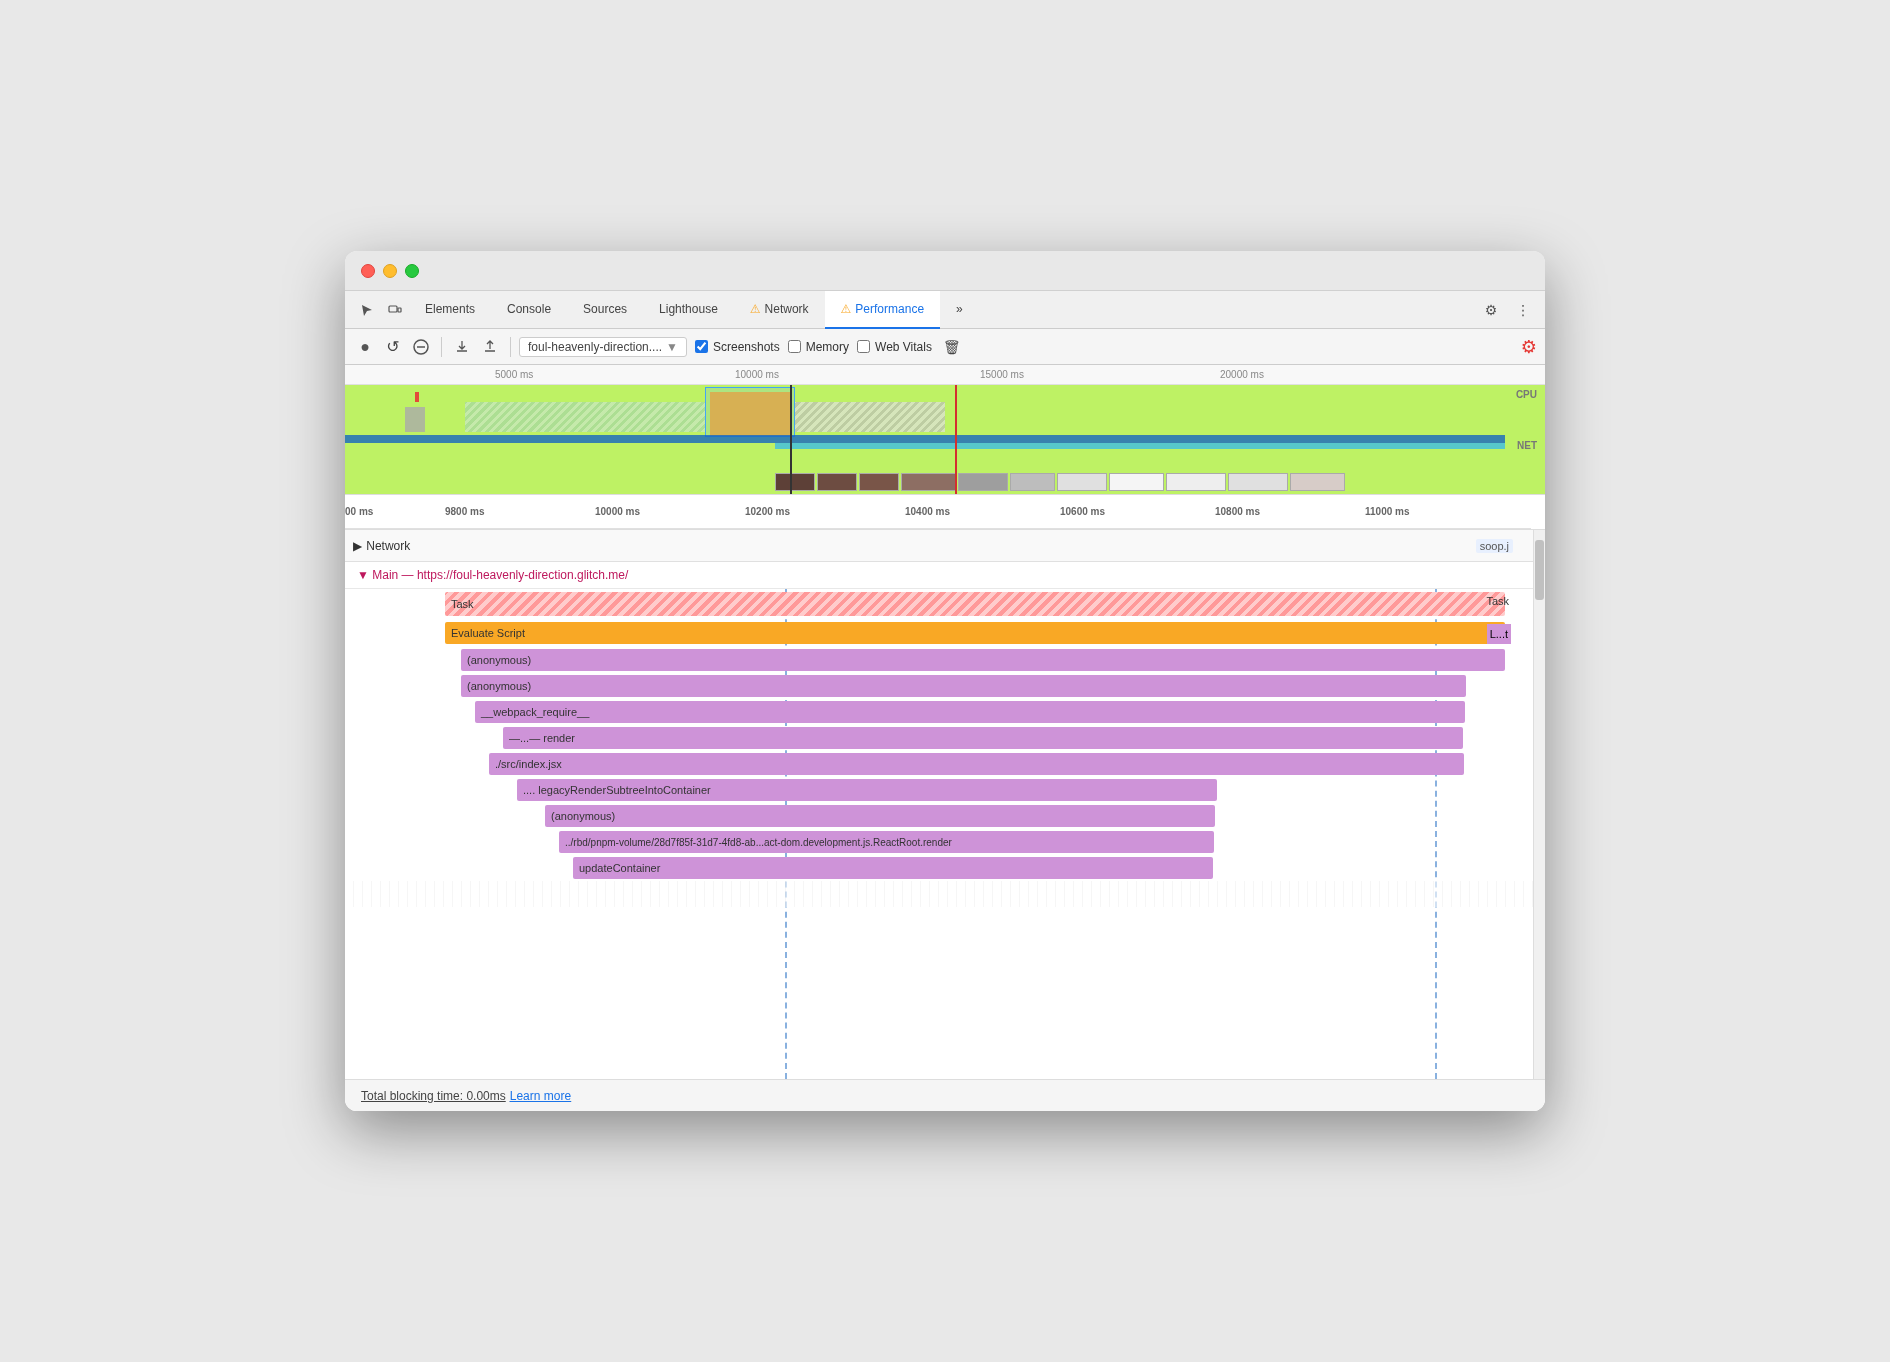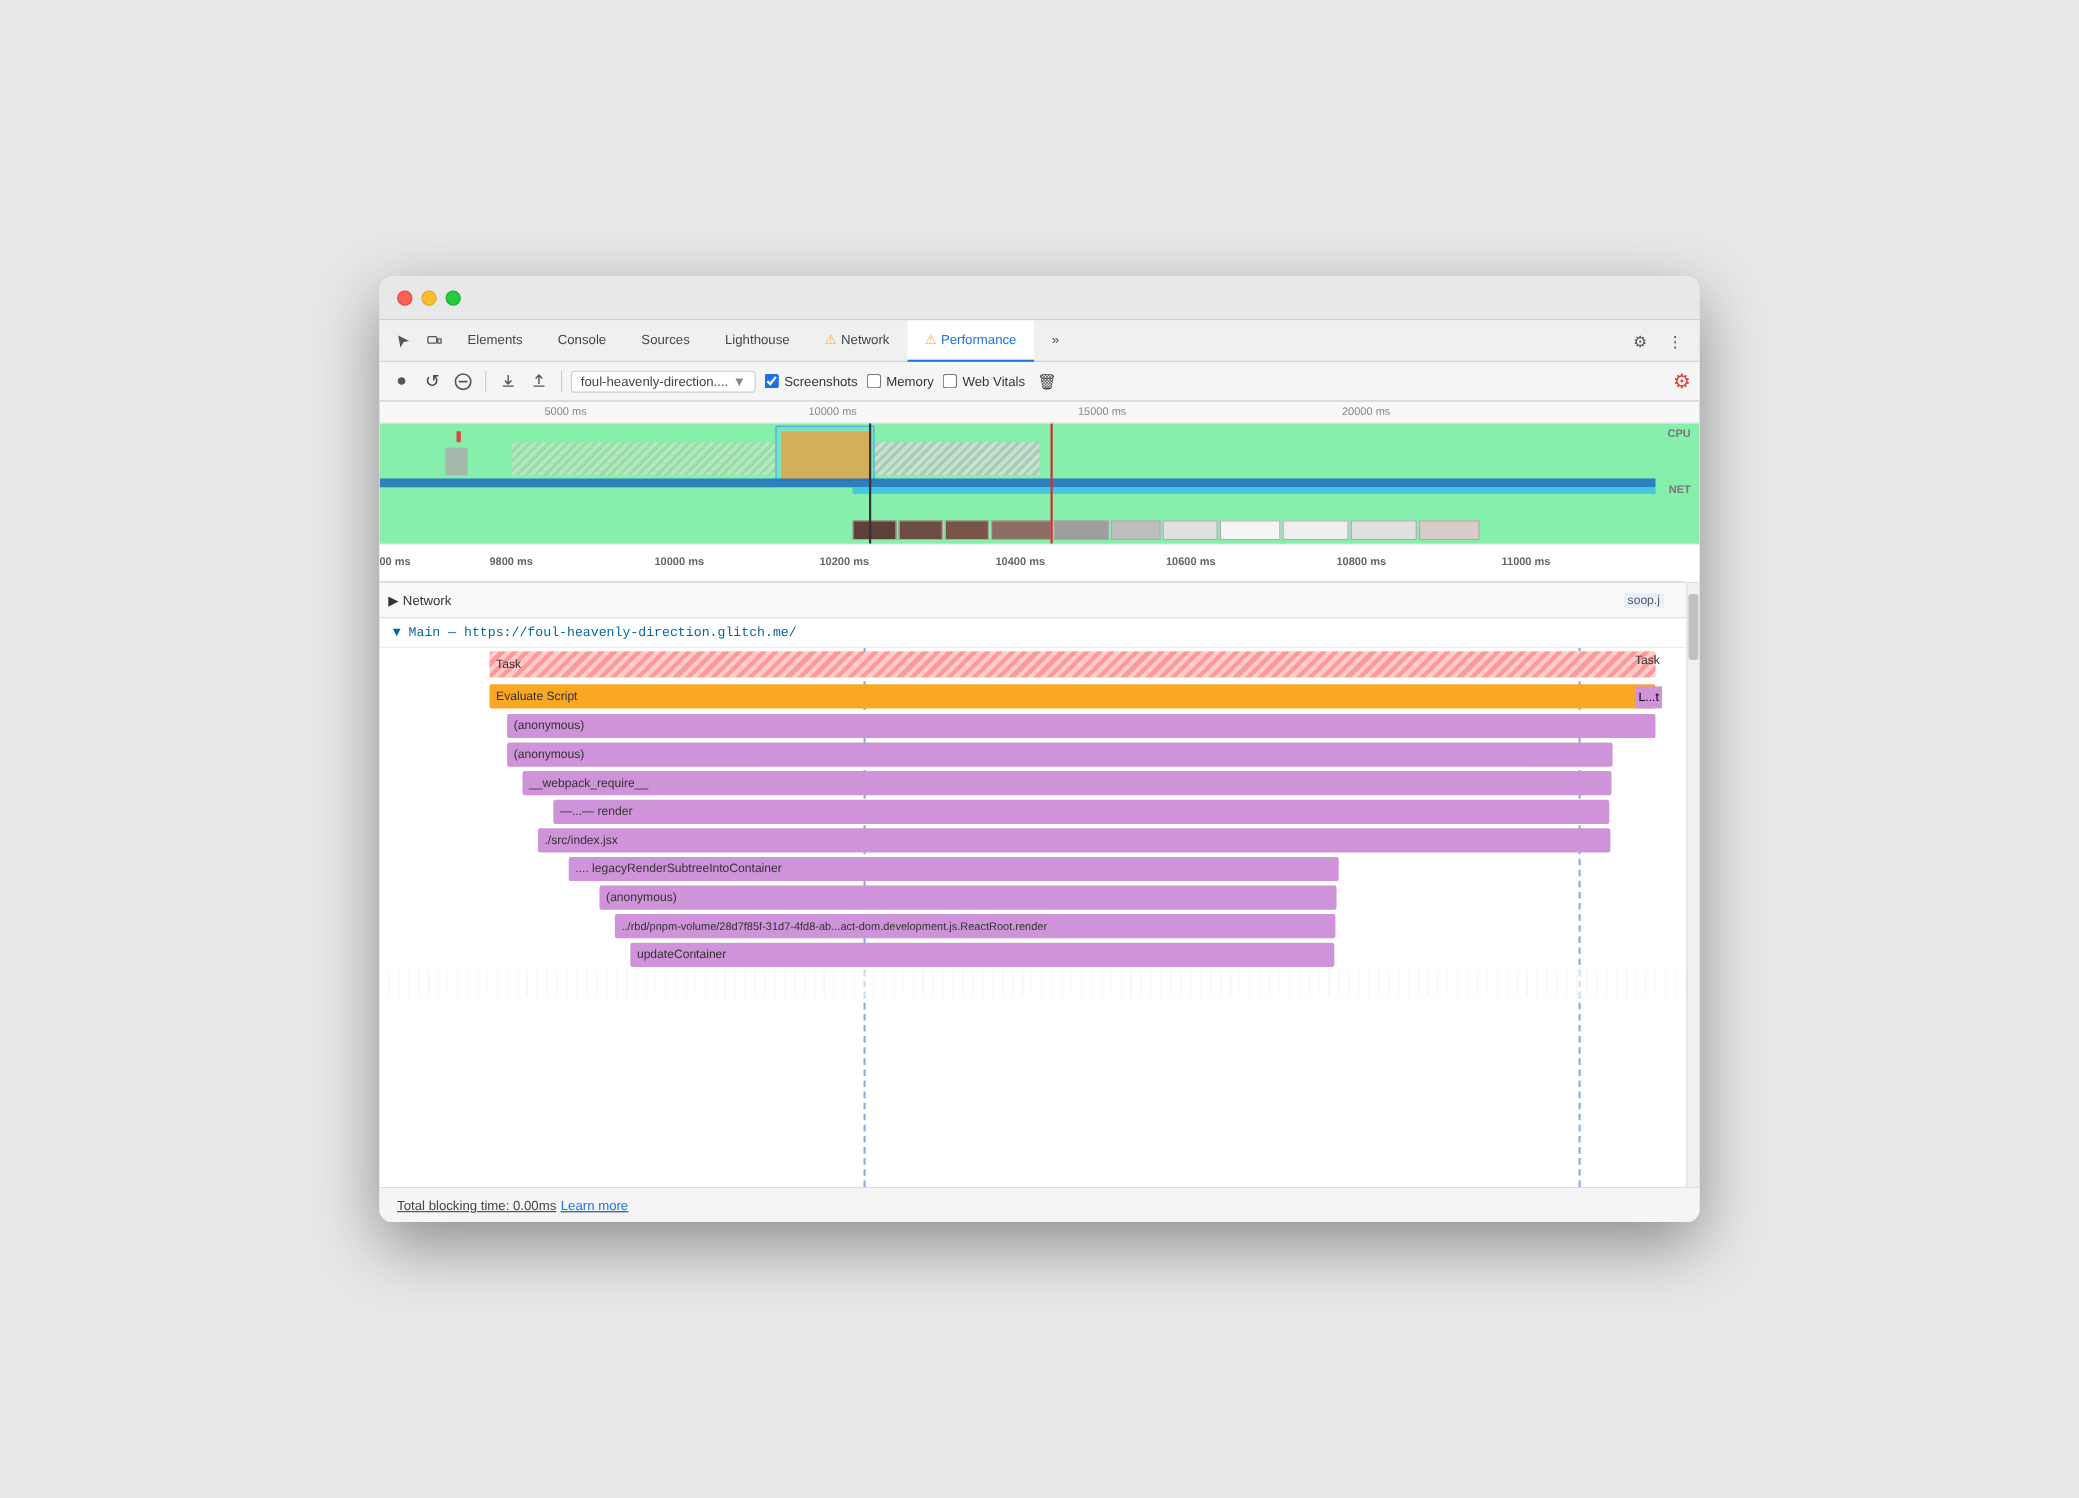--- a/index.html
+++ b/index.html
@@ -158,21 +158,21 @@
       color: #444;
     }
     .toolbar-settings-red {
       margin-left: auto;
       color: #e53935;
       font-size: 18px;
       cursor: pointer;
     }
     
     .timeline-container {
-      background: #86efac;
+      background: #bef264;
       border-bottom: 1px solid #ddd;
       height: 130px;
       position: relative;
       overflow: hidden;
     }
     .timeline-ruler {
       display: flex;
       height: 20px;
       background: #f8f8f8;
       border-bottom: 1px solid #e0e0e0;
@@ -290,26 +290,25 @@
       right: 20px;
       font-size: 11px;
       color: #555;
       background: #e8f0fe;
       padding: 1px 4px;
       border-radius: 2px;
     }
     .main-header {
       padding: 6px 12px;
       font-size: 12px;
-      color: #0369a1;
+      color: #be185d;
       border-bottom: 1px solid #e8e8e8;
       display: flex;
       align-items: center;
       gap: 6px;
-      font-family: Liberation Mono, monospace;
     }
     .flame-chart {
       flex: 1;
       overflow: hidden;
       position: relative;
     }
     .flame-row {
       height: 28px;
       display: flex;
       align-items: center;

